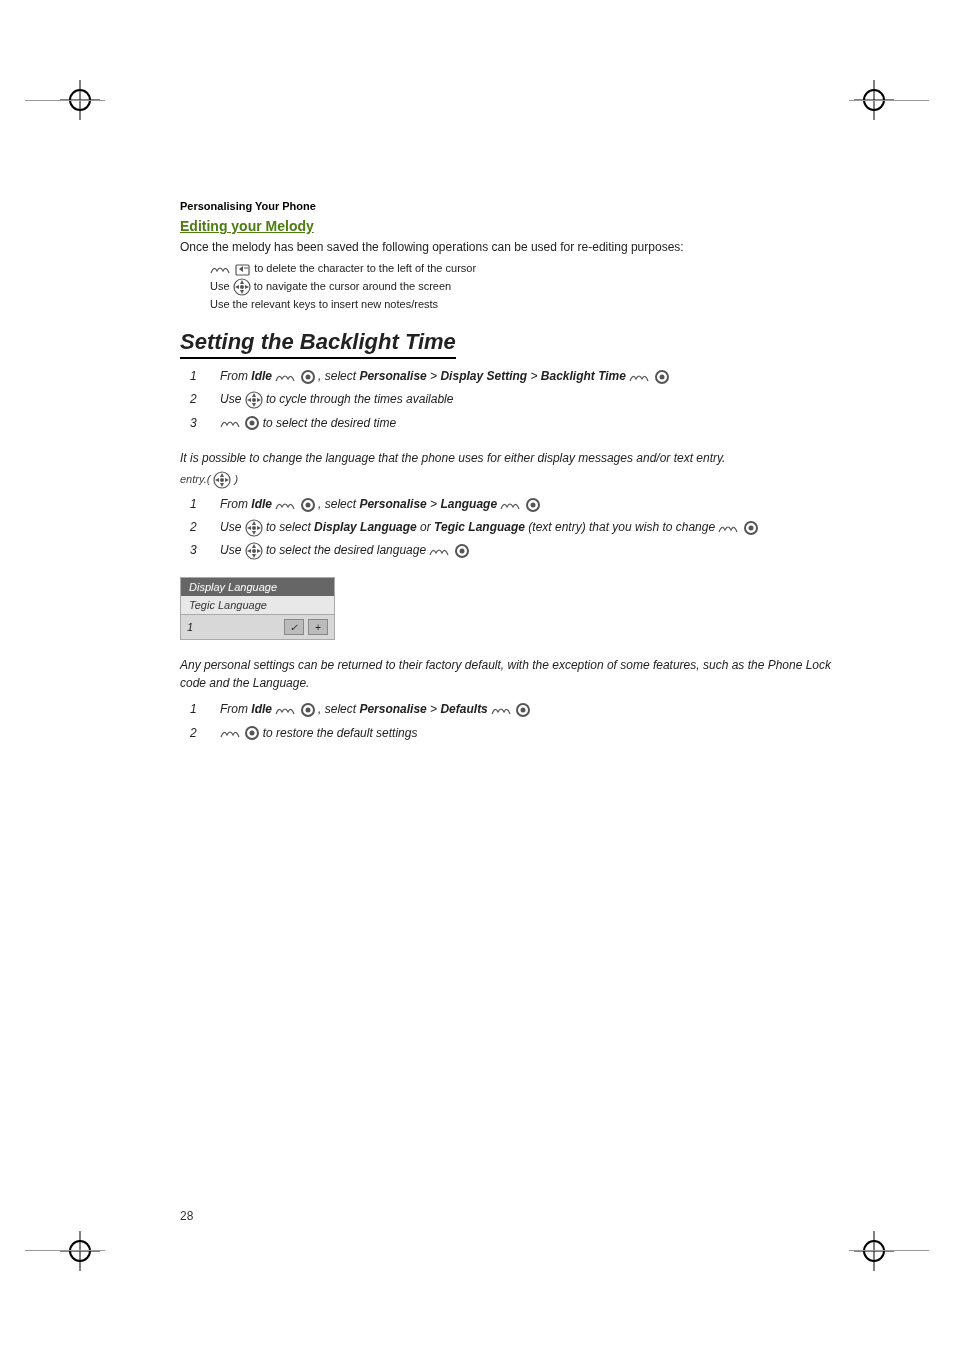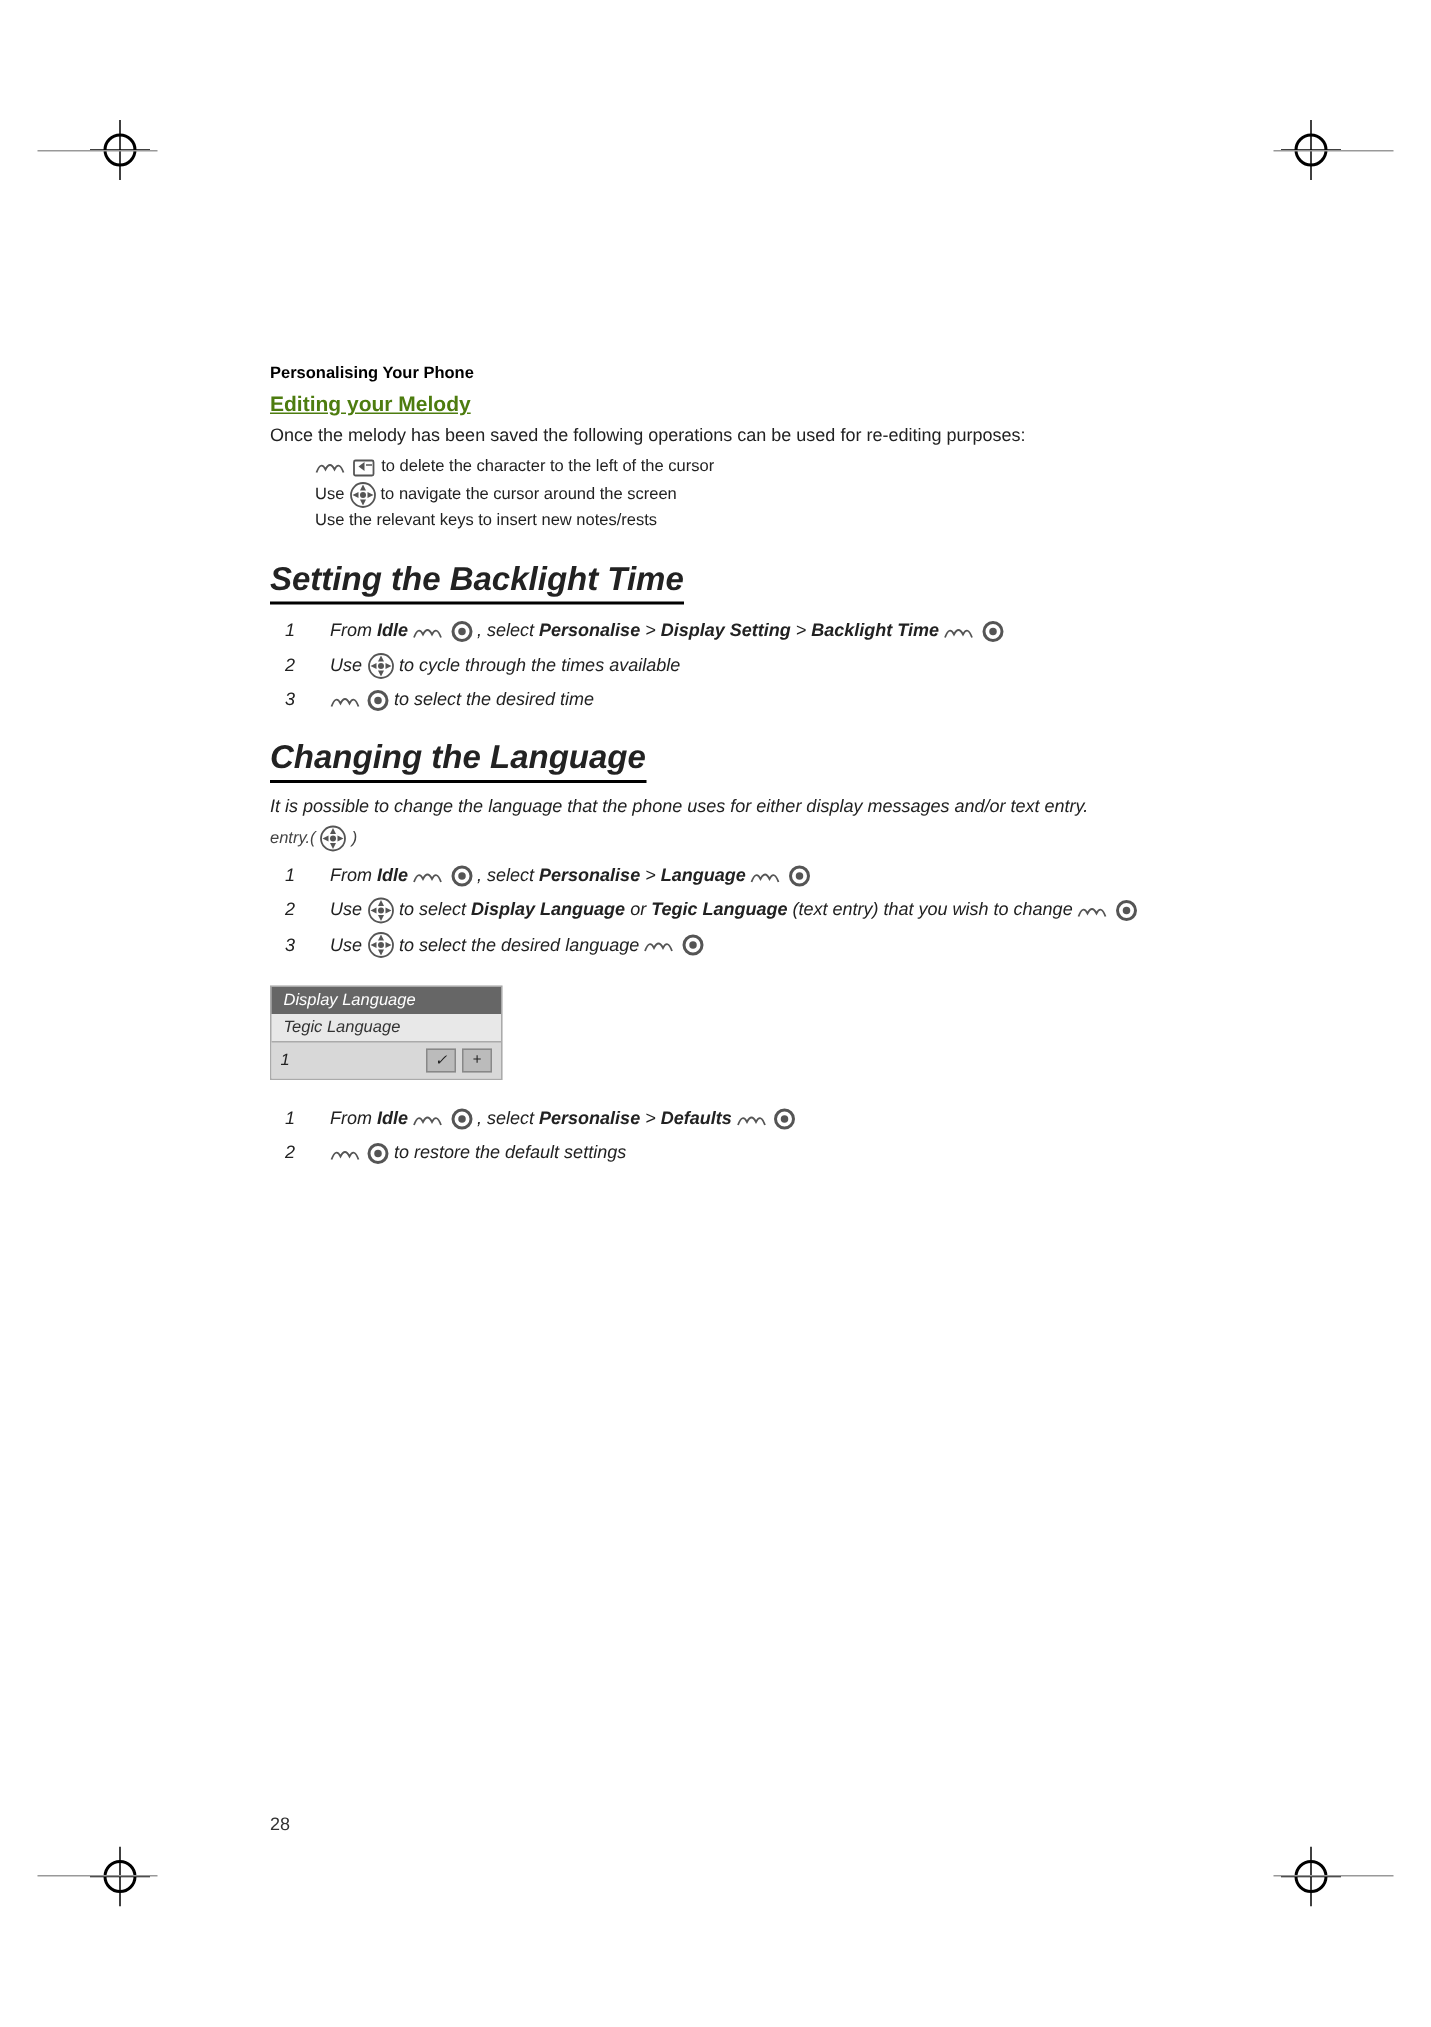--- a/index.html
+++ b/index.html
@@ -39,21 +39,20 @@
     .hline-top-left { position: absolute; top: 100px; left: 25px; width: 80px; height: 1px; background: #999; }
     .hline-top-right { position: absolute; top: 100px; right: 25px; width: 80px; height: 1px; background: #999; }
     .hline-bot-left { position: absolute; bottom: 100px; left: 25px; width: 80px; height: 1px; background: #999; }
     .hline-bot-right { position: absolute; bottom: 100px; right: 25px; width: 80px; height: 1px; background: #999; }
 
     .content {
       position: absolute;
       top: 200px;
       left: 180px;
       right: 120px;
-      margin-top: 43px;
     }
 
     .section-header {
       font-size: 11px;
       font-weight: bold;
       color: #000;
       margin-bottom: 6px;
     }
 
     .subsection-title {
@@ -234,23 +233,20 @@
             <span style="display:inline-block;width:14px;height:14px;border-radius:50%;border:2px solid #555;vertical-align:middle;position:relative;">
               <span style="position:absolute;top:50%;left:50%;transform:translate(-50%,-50%);width:5px;height:5px;border-radius:50%;background:#555;display:block;"></span>
             </span>
             to select the desired time
           </span>
         </div>
       </div>
     </div>
 
     <div class="section-gap" style="position:relative;">
-      <div>
-        <span style="font-size:22px;font-weight:bold;border-bottom:2px solid #000;display:inline-block;padding-bottom:2px;">Changing the Language</span>
-      </div>
       <div style="display:flex; gap:13px; margin-top:6px;flex-direction:column;">
         <div style="flex:1;">
           <div class="body-text">It is possible to change the language that the phone uses for either display messages and/or text entry.</div>
           <div style="font-size:11px;color:#444;margin-bottom:6px;">entry.(
             <svg style="display:inline;vertical-align:middle;width:18px;height:18px;" viewBox="0 0 18 18">
               <circle cx="9" cy="9" r="8" fill="none" stroke="#555" stroke-width="1.2"></circle>
               <polygon points="9,2 7,6 11,6" fill="#555"></polygon>
               <polygon points="9,16 7,12 11,12" fill="#555"></polygon>
               <polygon points="2,9 6,7 6,11" fill="#555"></polygon>
               <polygon points="16,9 12,7 12,11" fill="#555"></polygon>
@@ -332,20 +328,21 @@
                 <div style="width:20px;height:16px;background:#bbb;border:1px solid #888;display:flex;align-items:center;justify-content:center;font-size:10px;">✓</div>
                 <div style="width:20px;height:16px;background:#bbb;border:1px solid #888;display:flex;align-items:center;justify-content:center;font-size:10px;">+</div>
               </div>
             </div>
           </div>
         </div>
       </div>
     </div>
 
     <div class="section-gap">
+      <div class="body-text small-gap">Any personal settings can be returned to their factory default, with the exception of some features, such as the Phone Lock code and the Language.</div>
       <div class="numbered-list small-gap">
         <div class="item">
           <span class="num">1</span>
           <span class="text">
             From <span class="bold">Idle</span>
             <svg style="display:inline;vertical-align:middle;width:22px;height:12px;" viewBox="0 0 22 12">
                 <path d="M1,10 Q4,2 7,8 Q10,2 13,8 Q16,2 19,10" fill="none" stroke="#555" stroke-width="1.2"></path>
               </svg>
             <span style="display:inline-block;width:14px;height:14px;border-radius:50%;border:2px solid #555;vertical-align:middle;position:relative;">
               <span style="position:absolute;top:50%;left:50%;transform:translate(-50%,-50%);width:5px;height:5px;border-radius:50%;background:#555;display:block;"></span>

